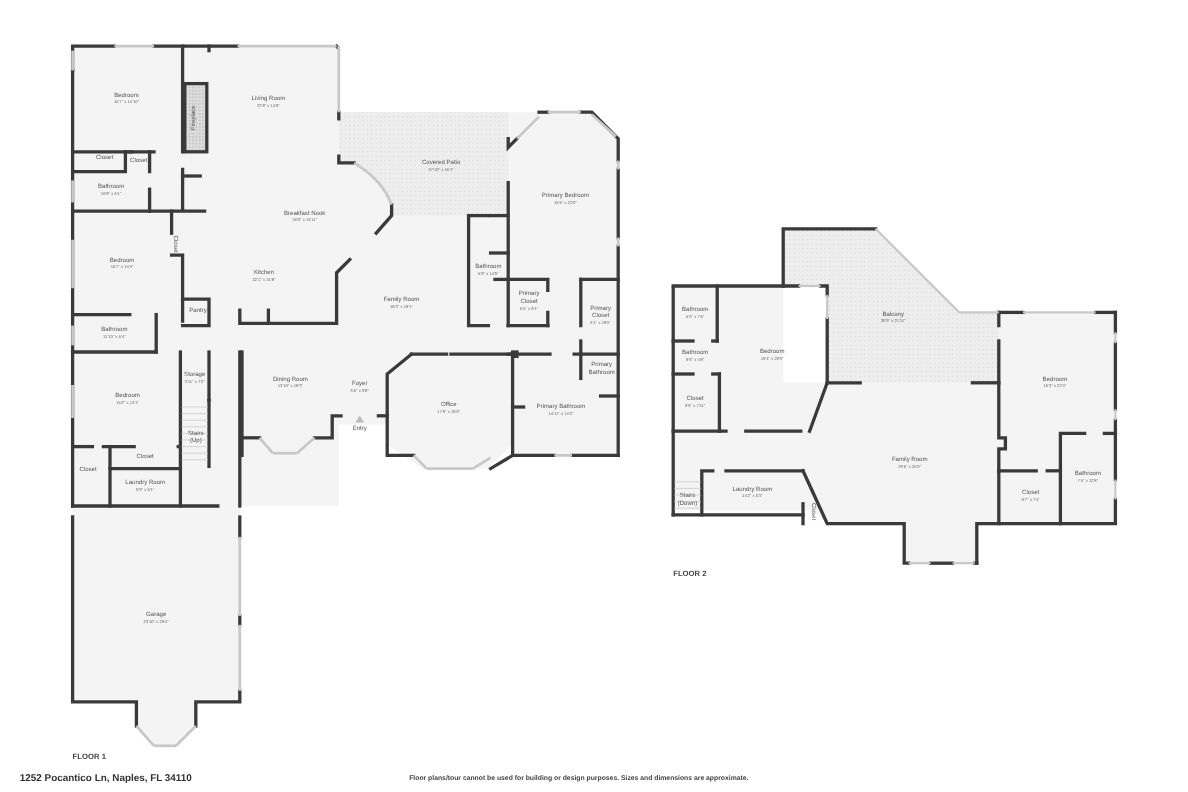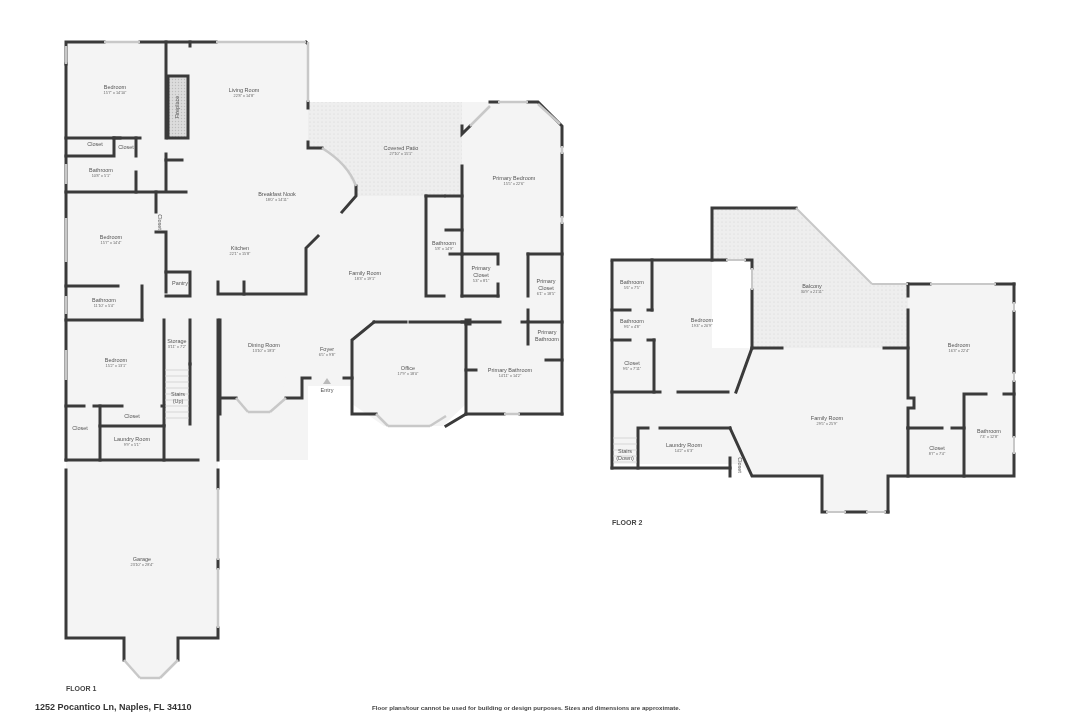--- a/index.html
+++ b/index.html
@@ -4,21 +4,21 @@
 <style>
   html, body { margin:0; padding:0; background:#ffffff; }
   body { width:1080px; height:720px; position:relative; overflow:hidden; font-family:"Liberation Sans", sans-serif; color:#444; }
   svg.plan { position:absolute; left:0; top:0; }
   .room { position:absolute; text-align:center; transform:translate(-50%,-50%); white-space:nowrap; }
   .room .name { font-size:5.5px; color:#555; display:block; line-height:7px; }
   .room .dim { font-size:3.8px; color:#666; display:block; line-height:5px; }
   .vertical { transform:translate(-50%,-50%) rotate(-90deg); }
   .vertical90 { transform:translate(-50%,-50%) rotate(90deg); }
   .floor-label { position:absolute; font-size:7px; font-weight:bold; color:#444; }
-  .address { position:absolute; left:18px; top:702px; font-size:9px; font-weight:bold; color:#333;margin-left:17px; }
+  .address { position:absolute; left:18px; top:702px; font-size:9px; font-weight:bold; color:#333; }
   .disclaimer { position:absolute; left:372px; top:704px; font-size:6.2px; font-weight:bold; color:#444; }
 </style>
 </head>
 <body>
 
 <svg class="plan" width="1080" height="720">
   <defs>
     <pattern id="dots" width="4" height="4" patternUnits="userSpaceOnUse">
       <rect width="4" height="4" fill="#eeeeee"></rect>
       <circle cx="2" cy="2" r="0.6" fill="#d6d6d6"></circle>

